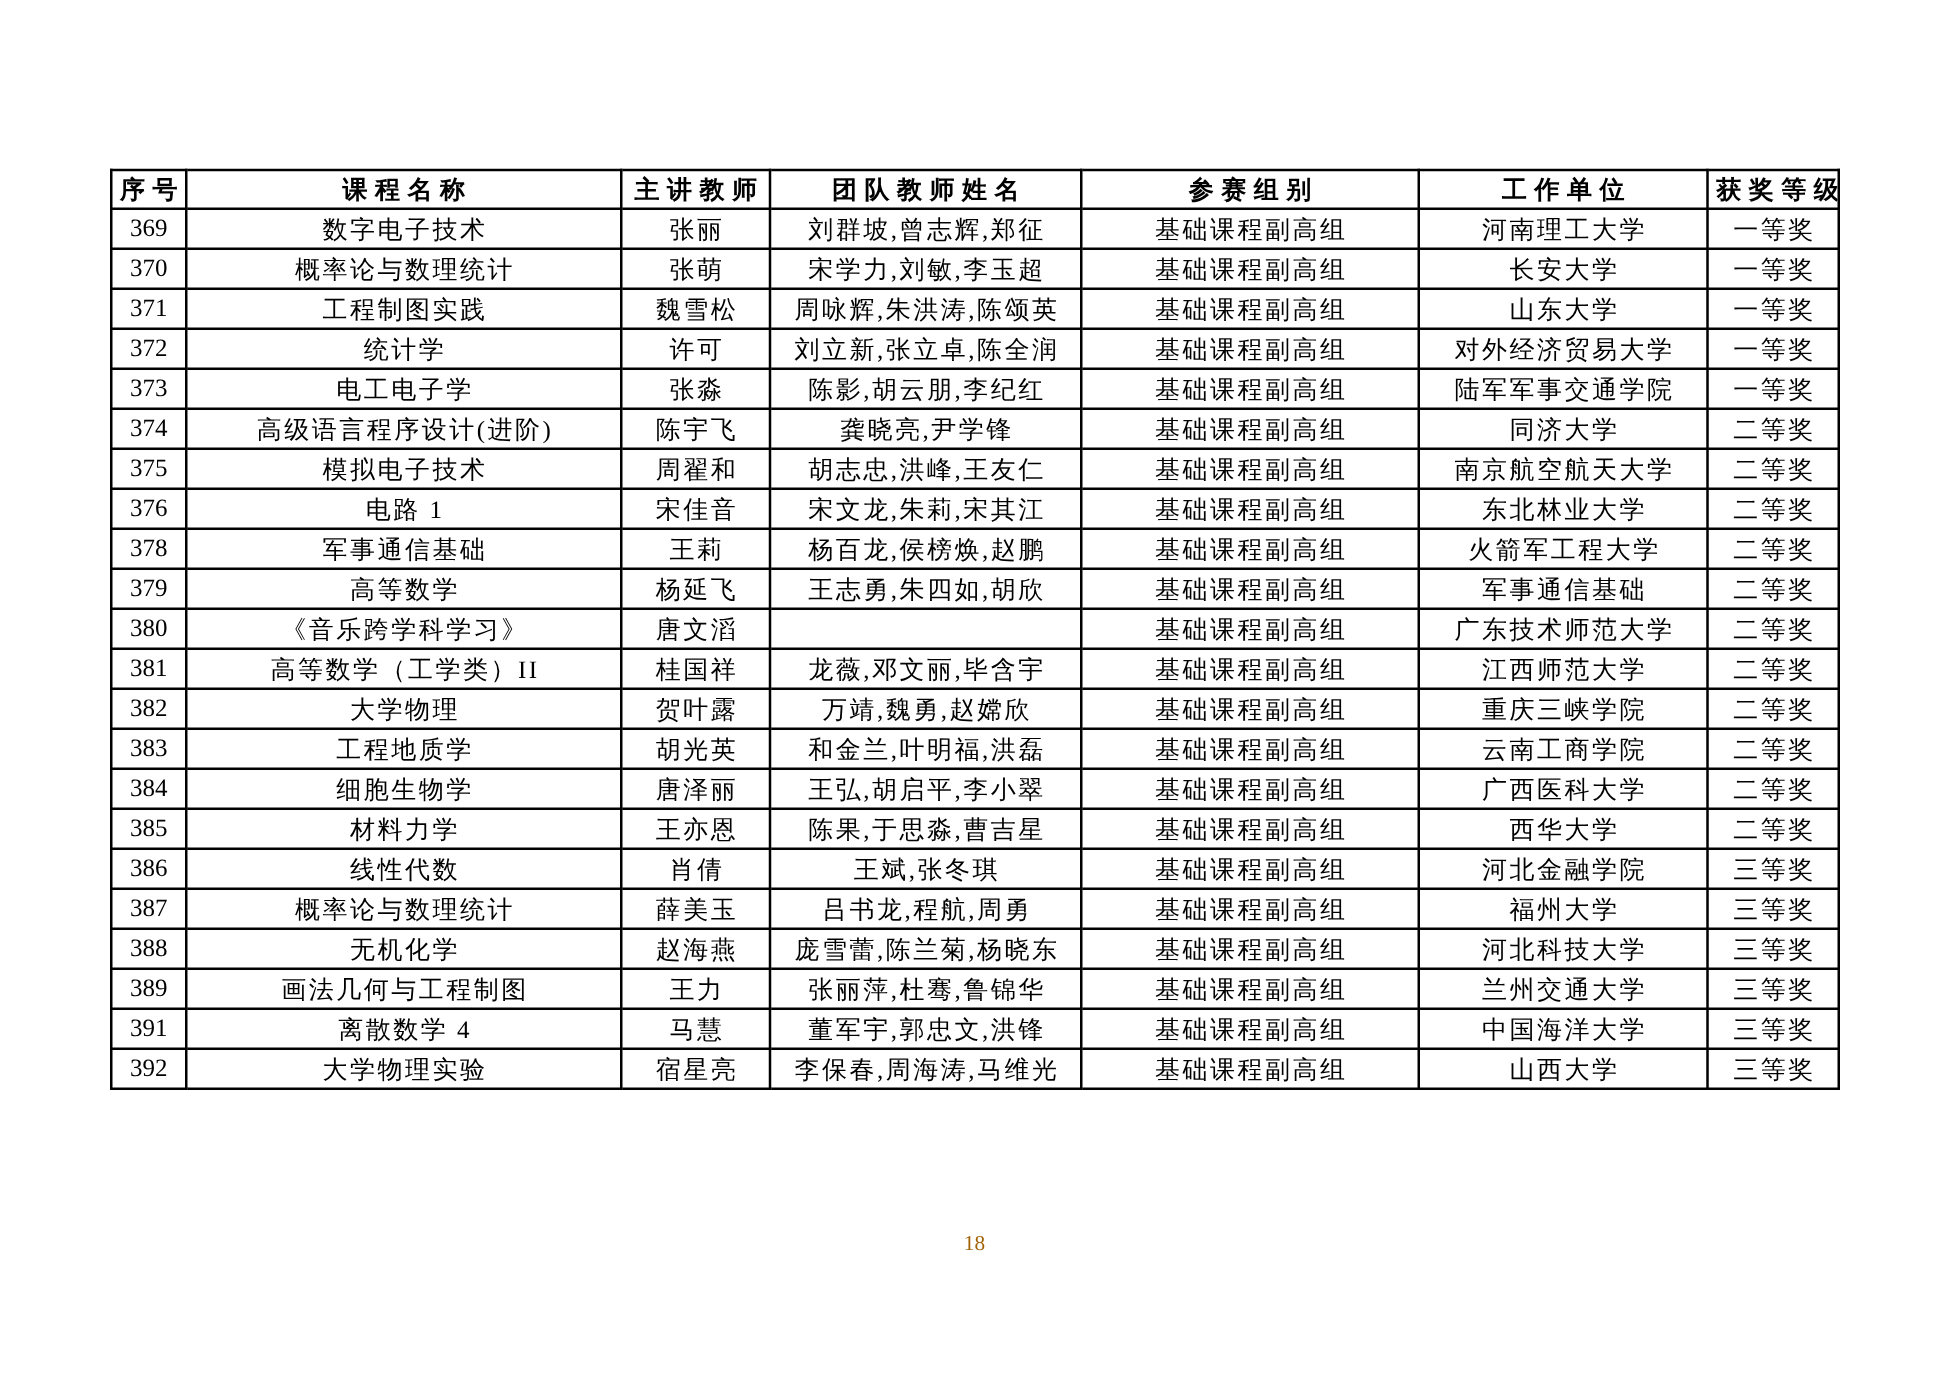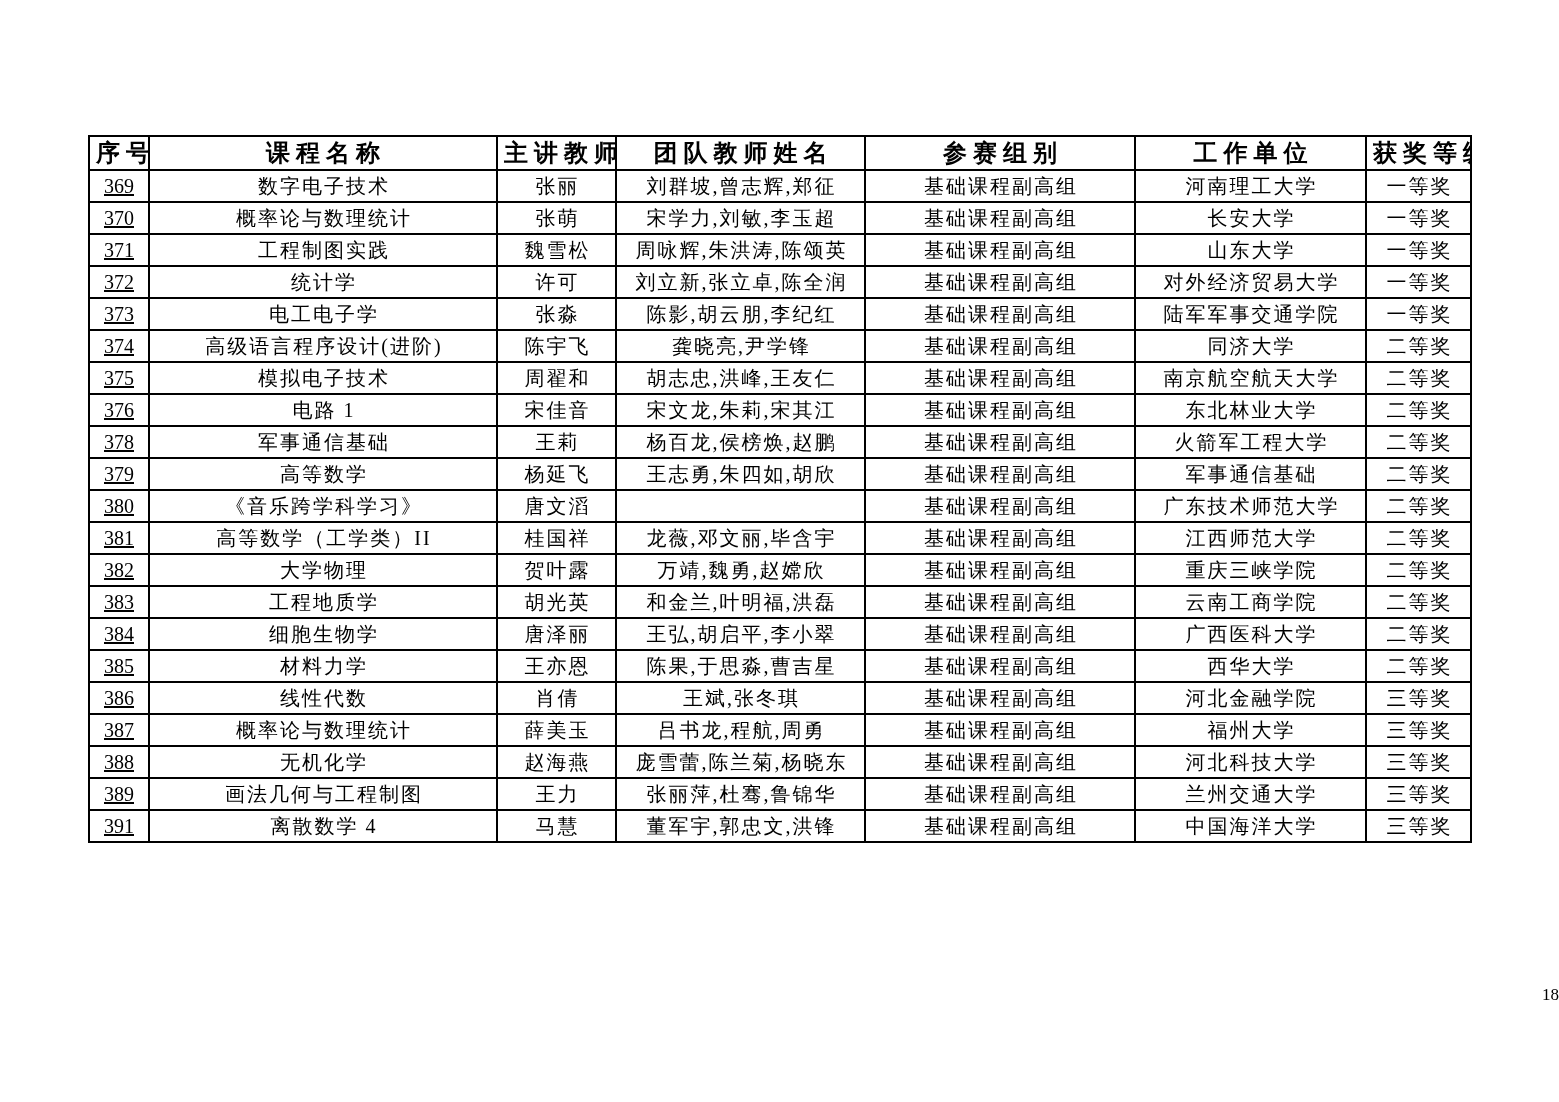--- a/index.html
+++ b/index.html
@@ -35,49 +35,48 @@
   table.awards td {
     border: 2px solid #000000;
     text-align: center;
     vertical-align: middle;
     padding: 0;
     overflow: hidden;
     white-space: nowrap;
   }
   table.awards th {
     height: 29px;
-    font-size: 24px;
+    font-size: 20px;
     font-weight: bold;
     font-family: Liberation Sans, sans-serif;
     letter-spacing: 6px;
     text-indent: 6px;
     text-align: center;
   }
   table.awards td {
     height: 30px;
     font-size: 20px;
     font-weight: normal;
     letter-spacing: 2px;
     text-indent: 2px;
   }
   table.awards td.c0 {
     letter-spacing: 0;
     text-indent: 0;
     font-family: "Liberation Serif", "DejaVu Serif", serif;
-    text-decoration: underline;
   }
   .page-number {
     position: absolute;
     top: 985px;
     left: 0;
     width: 100%;
-    text-align: right;
+    text-align: center;
     font-size: 17px;
     font-family: "Liberation Serif", "DejaVu Serif", serif;
-    color: #000000;
+    color: #a16207;
   }
 </style>
 </head>
 <body>
 
 <div class="page">
 
   <table class="awards">
     <colgroup>
       <col style="width:60px">
@@ -282,18 +281,27 @@
         </tr>
         <tr>
           <td class="c0">391</td>
           <td class="c1">离散数学 4</td>
           <td class="c2">马慧</td>
           <td class="c3">董军宇,郭忠文,洪锋</td>
           <td class="c4">基础课程副高组</td>
           <td class="c5">中国海洋大学</td>
           <td class="c6">三等奖</td>
         </tr>
+        <tr>
+          <td class="c0">392</td>
+          <td class="c1">大学物理实验</td>
+          <td class="c2">宿星亮</td>
+          <td class="c3">李保春,周海涛,马维光</td>
+          <td class="c4">基础课程副高组</td>
+          <td class="c5">山西大学</td>
+          <td class="c6">三等奖</td>
+        </tr>
       </tbody>
   </table>
 
   <div class="page-number">18</div>
 
 </div>
 
 </body></html>

